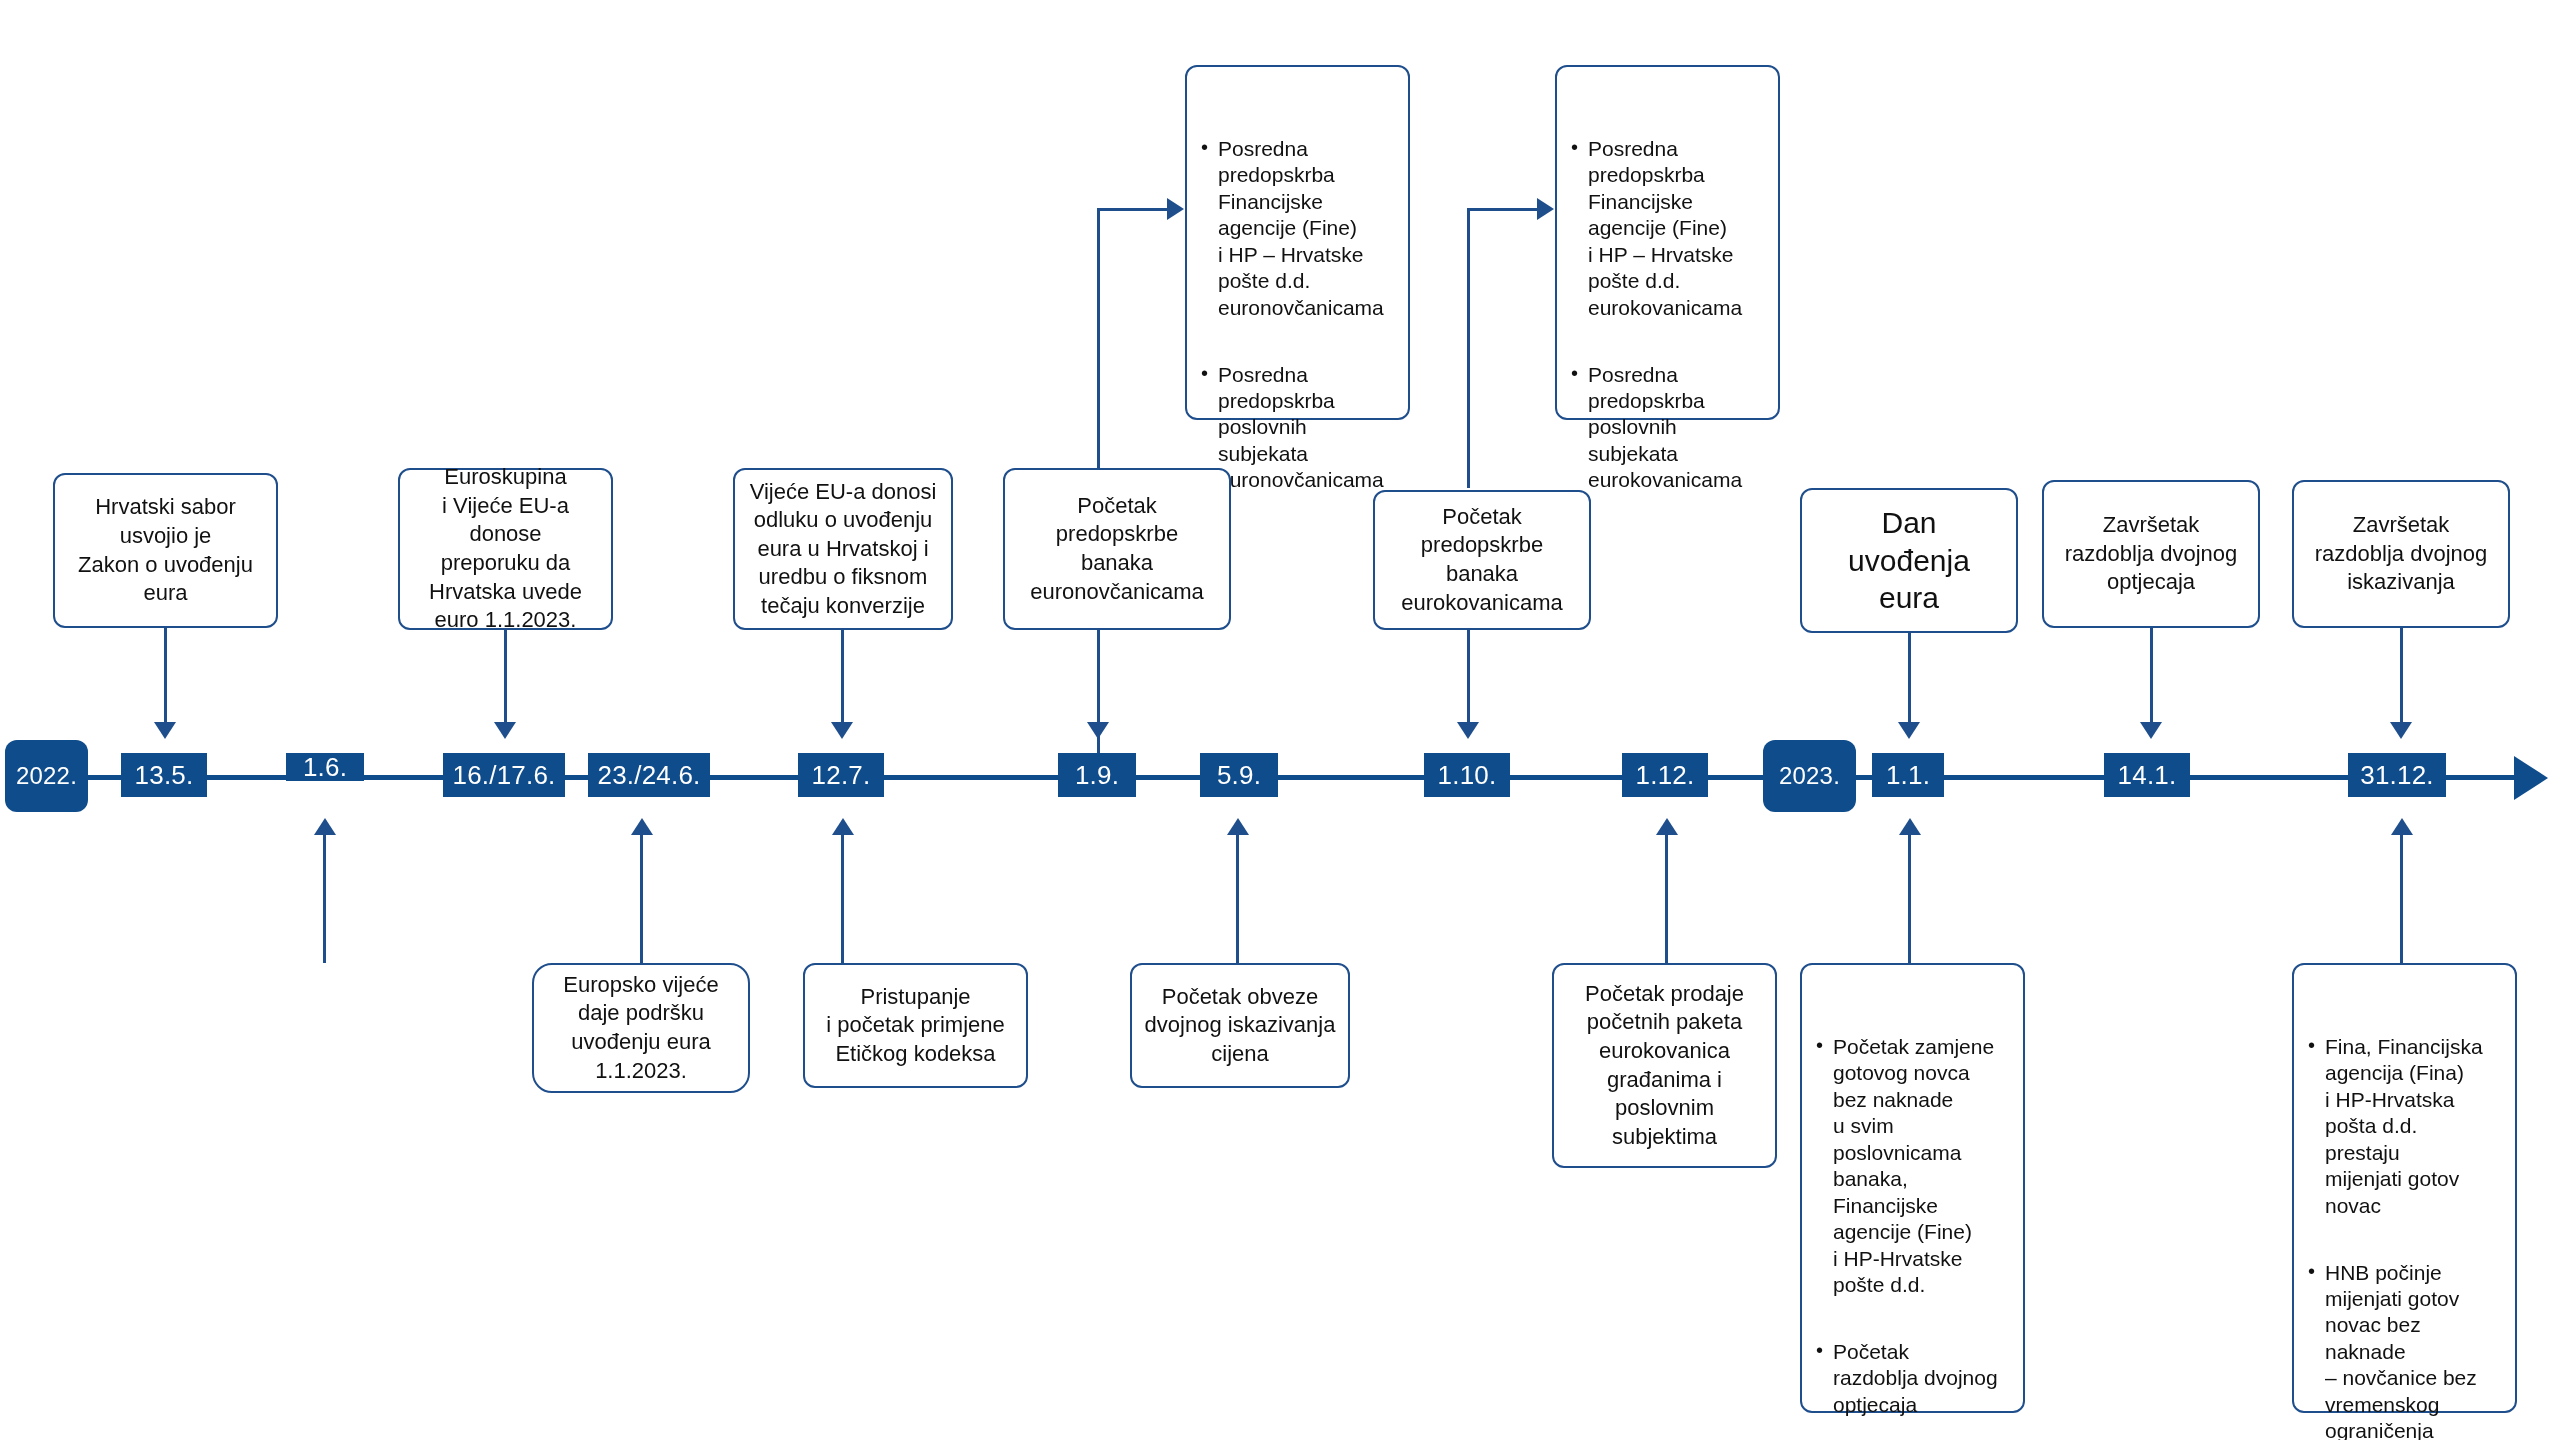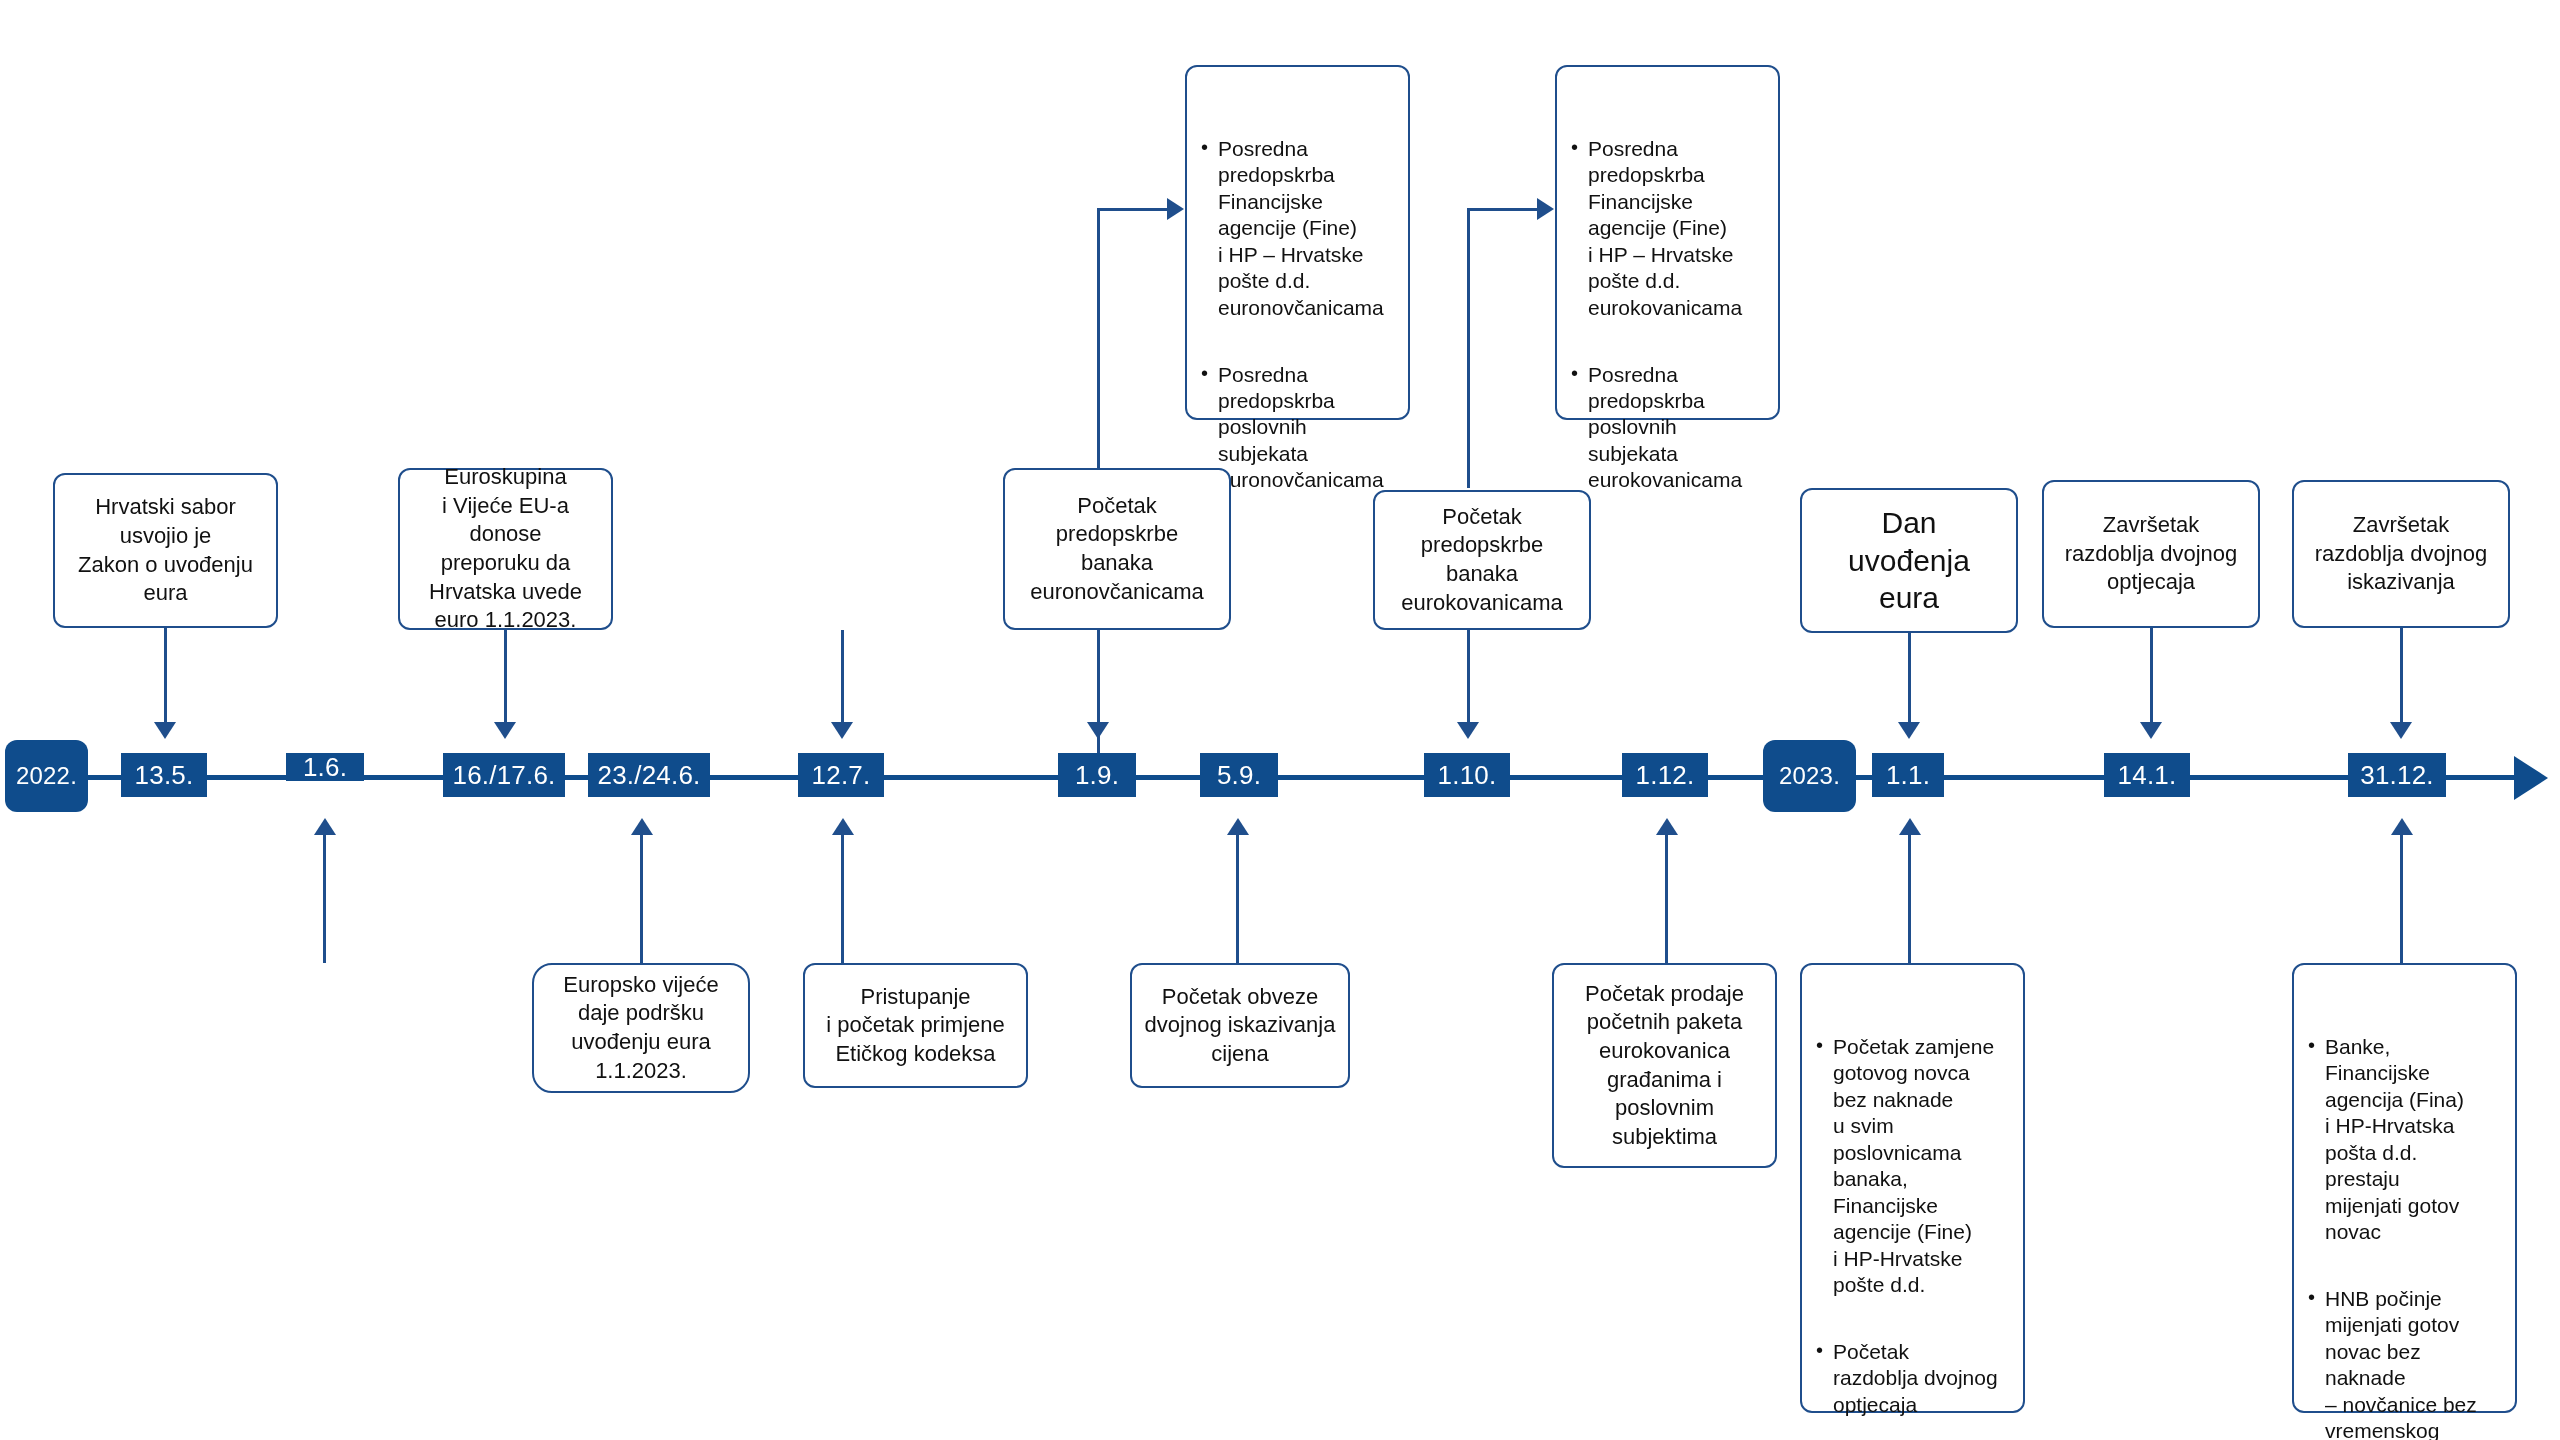--- a/index.html
+++ b/index.html
@@ -154,20 +154,25 @@
 usvojio je
 Zakon o uvođenju
 eura</div>
 
   <div class="node card" style="left:398px;top:468px;width:215px;height:162px;">Euroskupina
 i Vijeće EU-a donose
 preporuku da
 Hrvatska uvede
 euro 1.1.2023.</div>
 
+  <div class="node card" style="left:733px;top:468px;width:220px;height:162px;">Vijeće EU-a donosi
+odluku o uvođenju
+eura u Hrvatskoj i
+uredbu o fiksnom
+tečaju konverzije</div>
 
   <div class="node card" style="left:1003px;top:468px;width:228px;height:162px;">Početak
 predopskrbe
 banaka
 euronovčanicama</div>
 
   <div class="node card" style="left:1373px;top:490px;width:218px;height:140px;">Početak
 predopskrbe
 banaka
 eurokovanicama</div>
@@ -281,21 +286,21 @@
 i HP-Hrvatske
 pošte d.d.</li>
       <li>Početak
 razdoblja dvojnog
 optjecaja</li>
     </ul>
   </div>
 
   <div class="node card bullets" style="left:2292px;top:963px;width:225px;height:450px;">
     <ul>
-      <li>Banke, Financijske
+      <li>Fina, Financijska
 agencija (Fina)
 i HP-Hrvatska
 pošta d.d. prestaju
 mijenjati gotov
 novac</li>
       <li>HNB počinje
 mijenjati gotov
 novac bez
 naknade
 – novčanice bez

